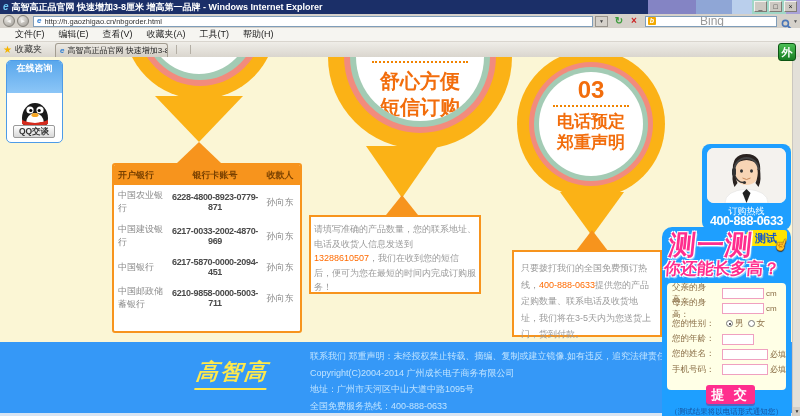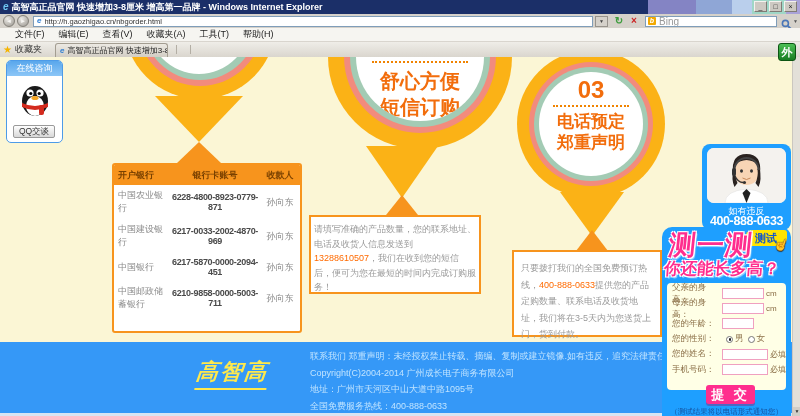--- a/index.html
+++ b/index.html
@@ -26,21 +26,21 @@
     border:1px solid #7F9DB9;box-sizing:border-box;display:flex;align-items:center;gap:3px;
     padding:0 3px;font-size:7.5px;color:#333;overflow:hidden;white-space:nowrap;}
   .addr-dd{position:absolute;left:595px;top:1.5px;width:13px;height:11px;background:#D5D1CA;
     border:1px solid #97938C;box-sizing:border-box;font-size:5px;line-height:9px;text-align:center;color:#444;}
   .tbtn{position:absolute;top:0;height:13px;font-weight:bold;text-align:center;line-height:13px;}
   .searchbox{position:absolute;left:645px;top:1.5px;width:132px;height:11px;background:#fff;
     border:1px solid #7F9DB9;box-sizing:border-box;display:flex;align-items:center;gap:3px;
     padding:0 2px;overflow:hidden;}
   .bingb{width:8px;height:8px;background:#F2A900;color:#fff;font-size:7px;font-weight:bold;
     font-style:italic;line-height:8px;text-align:center;border-radius:1px;}
-  .bingtxt{font-size:10px;color:#999;}
+  .bingtxt{font-size:12px;color:#999;margin-left:41px;}
   .magbtn{position:absolute;left:781px;top:2px;width:11px;height:11px;}
   .srch-dd{position:absolute;left:793px;top:4px;font-size:5px;color:#555;}
 
   .menubar{position:absolute;left:0;top:28px;width:800px;height:14px;background:#F6F5F1;
     border-bottom:1px solid #D9D5CE;box-sizing:border-box;display:flex;align-items:center;
     padding-left:8px;font-size:9px;color:#222;}
   .menubar span{padding:12px 7px;}
 
   .favbar{position:absolute;left:0;top:42px;width:800px;height:15px;
     background:linear-gradient(#EFEDE8,#DAD6CE);}
@@ -72,25 +72,25 @@
   .tri-up{position:absolute;width:0;height:0;border-left-style:solid;border-right-style:solid;
     border-left-color:transparent;border-right-color:transparent;border-bottom-style:solid;
     border-bottom-color:#F7941D;}
 
   .dotline{border-top:2px dotted #F08300;margin:0 auto;}
   .circle-txt{color:#F26D0C;font-weight:bold;text-align:center;}
 
   
   .qq{left:6px;top:3px;width:57px;height:83px;background:#fff;border:1px solid #4D9BE8;
     border-radius:5px;box-sizing:border-box;overflow:hidden;}
-  .qq-h{height:15px;background:linear-gradient(#59A7EC,#8CC6F7);color:#fff;font-size:9px;
-    font-weight:normal;text-align:center;line-height:15px;}
+  .qq-h{height:32px;background:linear-gradient(#59A7EC,#8CC6F7);color:#fff;font-size:9px;
+    font-weight:bold;text-align:center;line-height:15px;}
   .qq-btn{position:absolute;left:6px;top:64px;width:42px;height:13px;
     background:linear-gradient(#FEFEFE,#D8D8D8);border:1px solid #9A9A9A;border-radius:2px;
-    font-size:8.5px;text-align:center;line-height:11px;color:#333;box-sizing:border-box;}
+    font-size:8.5px;text-align:center;line-height:11px;color:#333;box-sizing:border-box;font-weight:bold;}
 
   
   .banktable{left:112px;top:106px;width:190px;height:170px;background:#fff;
     border:2px solid #F7941D;border-radius:3px;box-sizing:border-box;overflow:hidden;}
   .bt-head{display:flex;height:20px;background:#F7941D;color:#7A4100;font-size:9px;
     font-weight:bold;align-items:center;}
   .bt-row{display:flex;align-items:center;font-size:9px;color:#8a8a8a;padding:4px 0;}
   .c-bank{width:52px;padding-left:4px;box-sizing:border-box;}
   .c-acct{width:98px;text-align:center;}
   .c-pay{width:32px;text-align:center;}
@@ -322,21 +322,21 @@
           <ellipse cx="34.5" cy="23" rx="1.5" ry="1.8" fill="#333"></ellipse>
           <ellipse cx="44.5" cy="23" rx="1.5" ry="1.8" fill="#333"></ellipse>
           <path d="M35.5 30 Q39.5 33 43.5 30" stroke="#C98A5B" stroke-width="1" fill="none"></path>
           <path d="M27.5 22 a12 12 0 0 1 24 0" stroke="#444" stroke-width="2" fill="none"></path>
           <rect x="25" y="20" width="4" height="8" rx="2" fill="#333"></rect>
           <path d="M28 28 Q31 35 37 34.5" stroke="#333" stroke-width="1.4" fill="none"></path>
           <circle cx="37.5" cy="34.5" r="1.5" fill="#333"></circle>
           <path d="M39.5 41 l4 4 -4 10 -4 -10 Z" fill="#222"></path>
         </svg>
       </div>
-      <div class="hot-label">如有违反</div>
+      <div class="hot-label">订购热线</div>
       <div class="hot-num">400-888-0633</div>
     </div>
 
     <div class="abs testpanel">
       <div class="badge">测试</div>
       <div class="handcur">☝</div>
       <div class="tt1 outline-pink">测一测</div>
       <div class="tt2 outline-pink">你还能长多高？</div>
 
       <div class="formbox">
@@ -344,31 +344,31 @@
           <span class="flabel">父亲的身高：</span>
           <input class="finput" style="width: 40px;">
           <span class="fsuffix">cm</span>
         </div>
         <div class="frow">
           <span class="flabel">母亲的身高：</span>
           <input class="finput" style="width: 40px;">
           <span class="fsuffix">cm</span>
         </div>
         <div class="frow">
-          <span class="flabel">您的年龄：</span>
-          <input class="finput" style="width: 30px;">
-        </div>
-        <div class="frow">
           <span class="flabel">您的性别：</span>
           <span class="radio on"></span>
           <span>男</span>
           <span class="radio"></span>
           <span>女</span>
         </div>
         <div class="frow">
+          <span class="flabel">您的年龄：</span>
+          <input class="finput" style="width: 30px;">
+        </div>
+        <div class="frow">
           <span class="flabel">您的姓名：</span>
           <input class="finput" style="width: 44px;">
           <span class="fsuffix">必填</span>
         </div>
         <div class="frow">
           <span class="flabel">手机号码：</span>
           <input class="finput" style="width: 44px;">
           <span class="fsuffix">必填</span>
         </div>
       </div>

